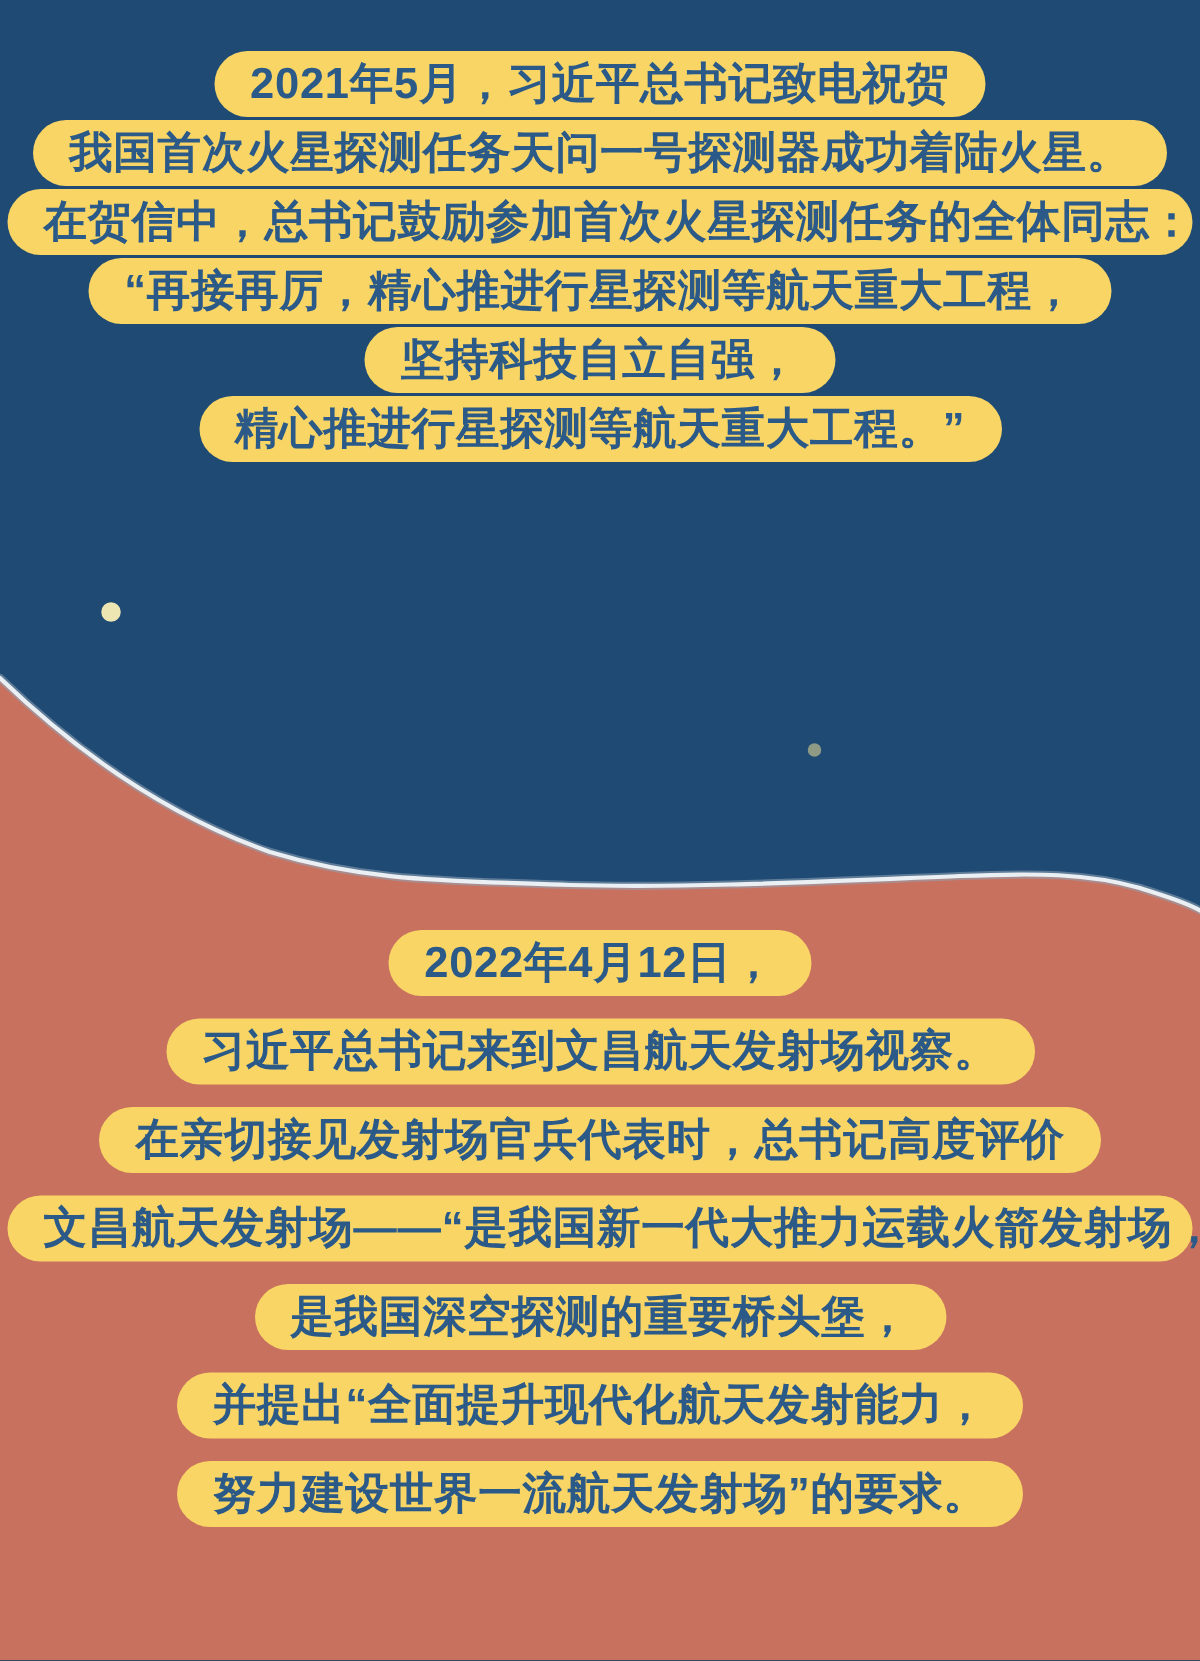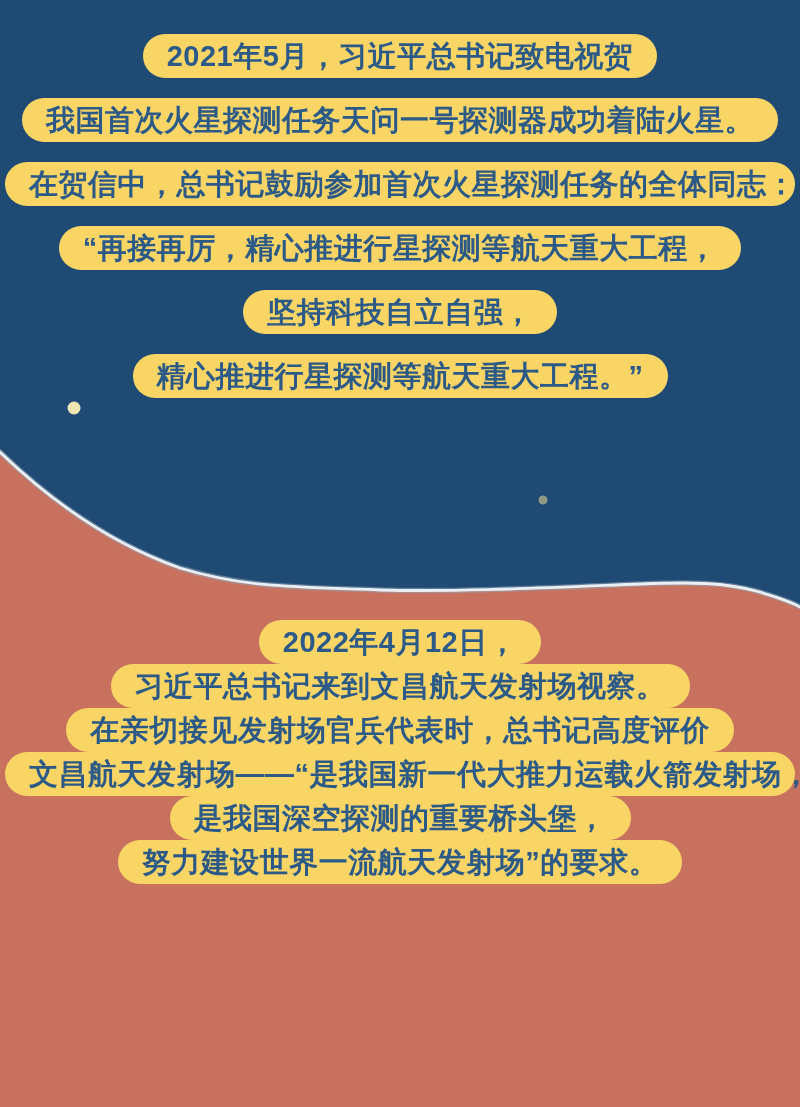--- a/index.html
+++ b/index.html
@@ -41,22 +41,22 @@
   }
   .stack{
     position:absolute;
     left:0;
     width:800px;
     display:flex;
     flex-direction:column;
     align-items:center;
     z-index:2;
   }
-  .stack-top{ top:34px; gap:20px; }
-  .stack-bottom{ top:620px; }
+  .stack-top{ top:34px; gap:2px; }
+  .stack-bottom{ top:620px; gap:15px; }
   .pill{
     background:var(--pill-yellow);
     color:var(--text-blue);
     font-size:29px;
     font-weight:700;
     line-height:44px;
     height:44px;
     padding:0 24px;
     border-radius:23px;
     white-space:nowrap;
@@ -91,16 +91,17 @@
     <div class="pill"><span>坚持科技自立自强，</span></div>
     <div class="pill"><span>精心推进行星探测等航天重大工程。”</span></div>
   </div>
 
   <div class="stack stack-bottom">
     <div class="pill"><span>2022年4月12日，</span></div>
     <div class="pill"><span>习近平总书记来到文昌航天发射场视察。</span></div>
     <div class="pill"><span>在亲切接见发射场官兵代表时，总书记高度评价</span></div>
     <div class="pill"><span>文昌航天发射场——“是我国新一代大推力运载火箭发射场，</span></div>
     <div class="pill"><span>是我国深空探测的重要桥头堡，</span></div>
+    <div class="pill"><span>并提出“全面提升现代化航天发射能力，</span></div>
     <div class="pill"><span>努力建设世界一流航天发射场”的要求。</span></div>
   </div>
 
 </div>
 
 </body></html>

